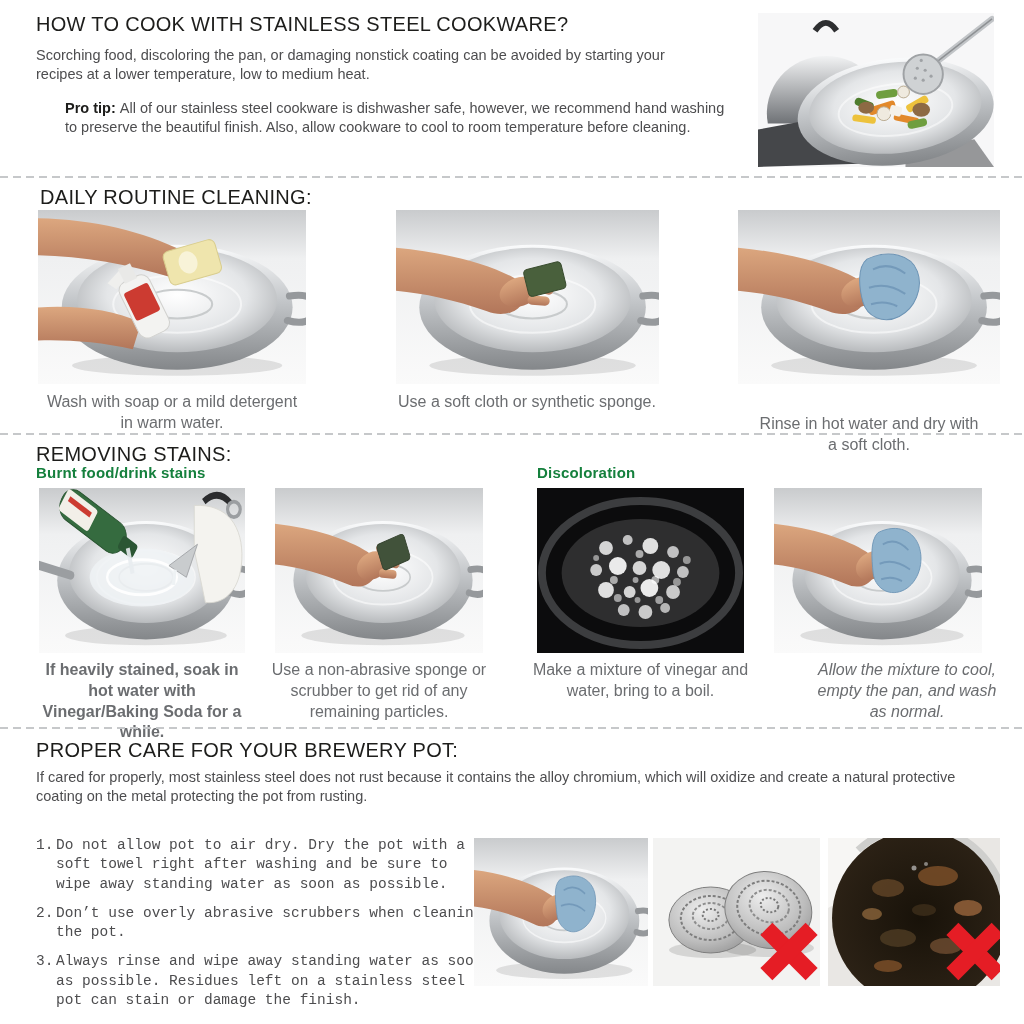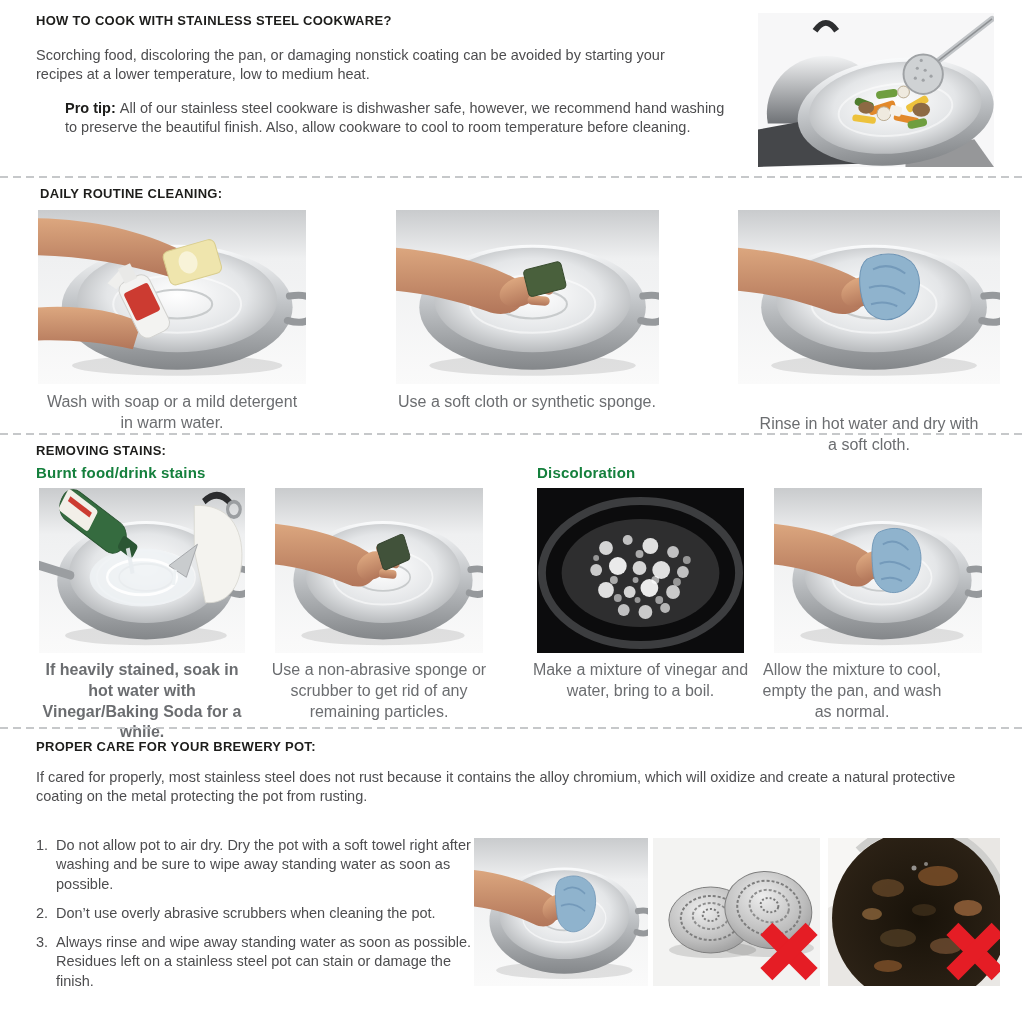--- a/index.html
+++ b/index.html
@@ -2,21 +2,21 @@
 <html><head>
 <meta charset="utf-8">
 <style>
   * { margin:0; padding:0; box-sizing:border-box; }
   html,body { background:#ffffff; }
   .page {
     position:relative; width:1024px; height:1024px; background:#ffffff;
     font-family:"Liberation Sans", sans-serif; overflow:hidden;
   }
   .h-main {
-    position:absolute; font-size:13px; font-weight:700; color:#1d1d1b;
+    position:absolute; font-size:20px; font-weight:400; color:#1d1d1b;
     letter-spacing:.3px;
   }
   .body-text {
     position:absolute; font-size:14.5px; line-height:1.33; color:#4d4d4f;
   }
   .body-text b { color:#1d1d1b; }
   .sub-h {
     position:absolute; font-size:15px; font-weight:700; color:#15803d;
     letter-spacing:.2px;
   }
@@ -26,21 +26,21 @@
   }
   .caption3 { top:660px; }
   .divider {
     position:absolute; left:0; width:1024px; height:2px;
     background:repeating-linear-gradient(90deg,#c6c8ca 0 8px,transparent 8px 13px);
   }
   .photo {
     position:absolute; overflow:hidden; background:#f0f0f0;
   }
   .photo svg { display:block; width:100%; height:100%; }
-  .care-list { position:absolute; left:36px; top:836px; width:448px; }
+  .care-list { position:absolute; left:36px; top:836px; width:448px;font-family:Liberation Mono, monospace; }
   .care-item {
     position:relative; padding-left:20px; margin-bottom:10px;
     font-size:14.5px; line-height:1.33; color:#4d4d4f;
   }
   .care-list { counter-reset:n; }
   .care-item::before {
     counter-increment:n; content:counter(n) ".";
     position:absolute; left:0; top:0; color:#4d4d4f;
   }
   .xmark { position:absolute; width:58px; height:58px; }
@@ -294,21 +294,21 @@
         <g>
           <path d="M130 46 C 154 36 176 44 182 62 C 188 80 178 100 160 106 C 142 112 126 102 124 88 C 122 72 120 54 130 46 Z" fill="#8fb3cd" stroke="#6d94b5"></path>
           <path d="M136 58 q 16 -8 32 6 M132 78 q 18 -6 38 6 M134 94 q 14 -4 26 2" fill="none" stroke="#6d94b5" stroke-width="2" opacity=".8"></path>
         </g>
       </svg>
     </figure>
 
     <div class="caption caption3" style="left:32px; width:220px;font-weight:bold;">If heavily stained, soak in hot water with Vinegar/Baking Soda for a while.</div>
     <div class="caption caption3" style="left:269px; width:220px;">Use a non-abrasive sponge or scrubber to get rid of any remaining particles.</div>
     <div class="caption caption3" style="left:528px; width:225px;">Make a mixture of vinegar and water, bring to a boil.</div>
-    <div class="caption caption3" style="left:753px; width:198px;">Allow the mixture to cool, empty the pan, and wash as normal.</div>
+    <div class="caption caption3" style="left:808px; width:198px;font-style:italic;">Allow the mixture to cool, empty the pan, and wash as normal.</div>
   </section>
 
   <div class="divider" style="top:727px;"></div>
 
   <section>
     <h2 class="h-main" style="left:36px; top:739px;">PROPER CARE FOR YOUR BREWERY POT:</h2>
     <p class="body-text" style="left:36px; top:768px; width:958px;">If cared for properly, most stainless steel does not rust because it contains the alloy chromium, which will oxidize and create a natural protective coating on the metal protecting the pot from rusting.</p>
 
     <div class="care-list">
       <div class="care-item">Do not allow pot to air dry. Dry the pot with a soft towel right after washing and be sure to wipe away standing water as soon as possible.</div>

